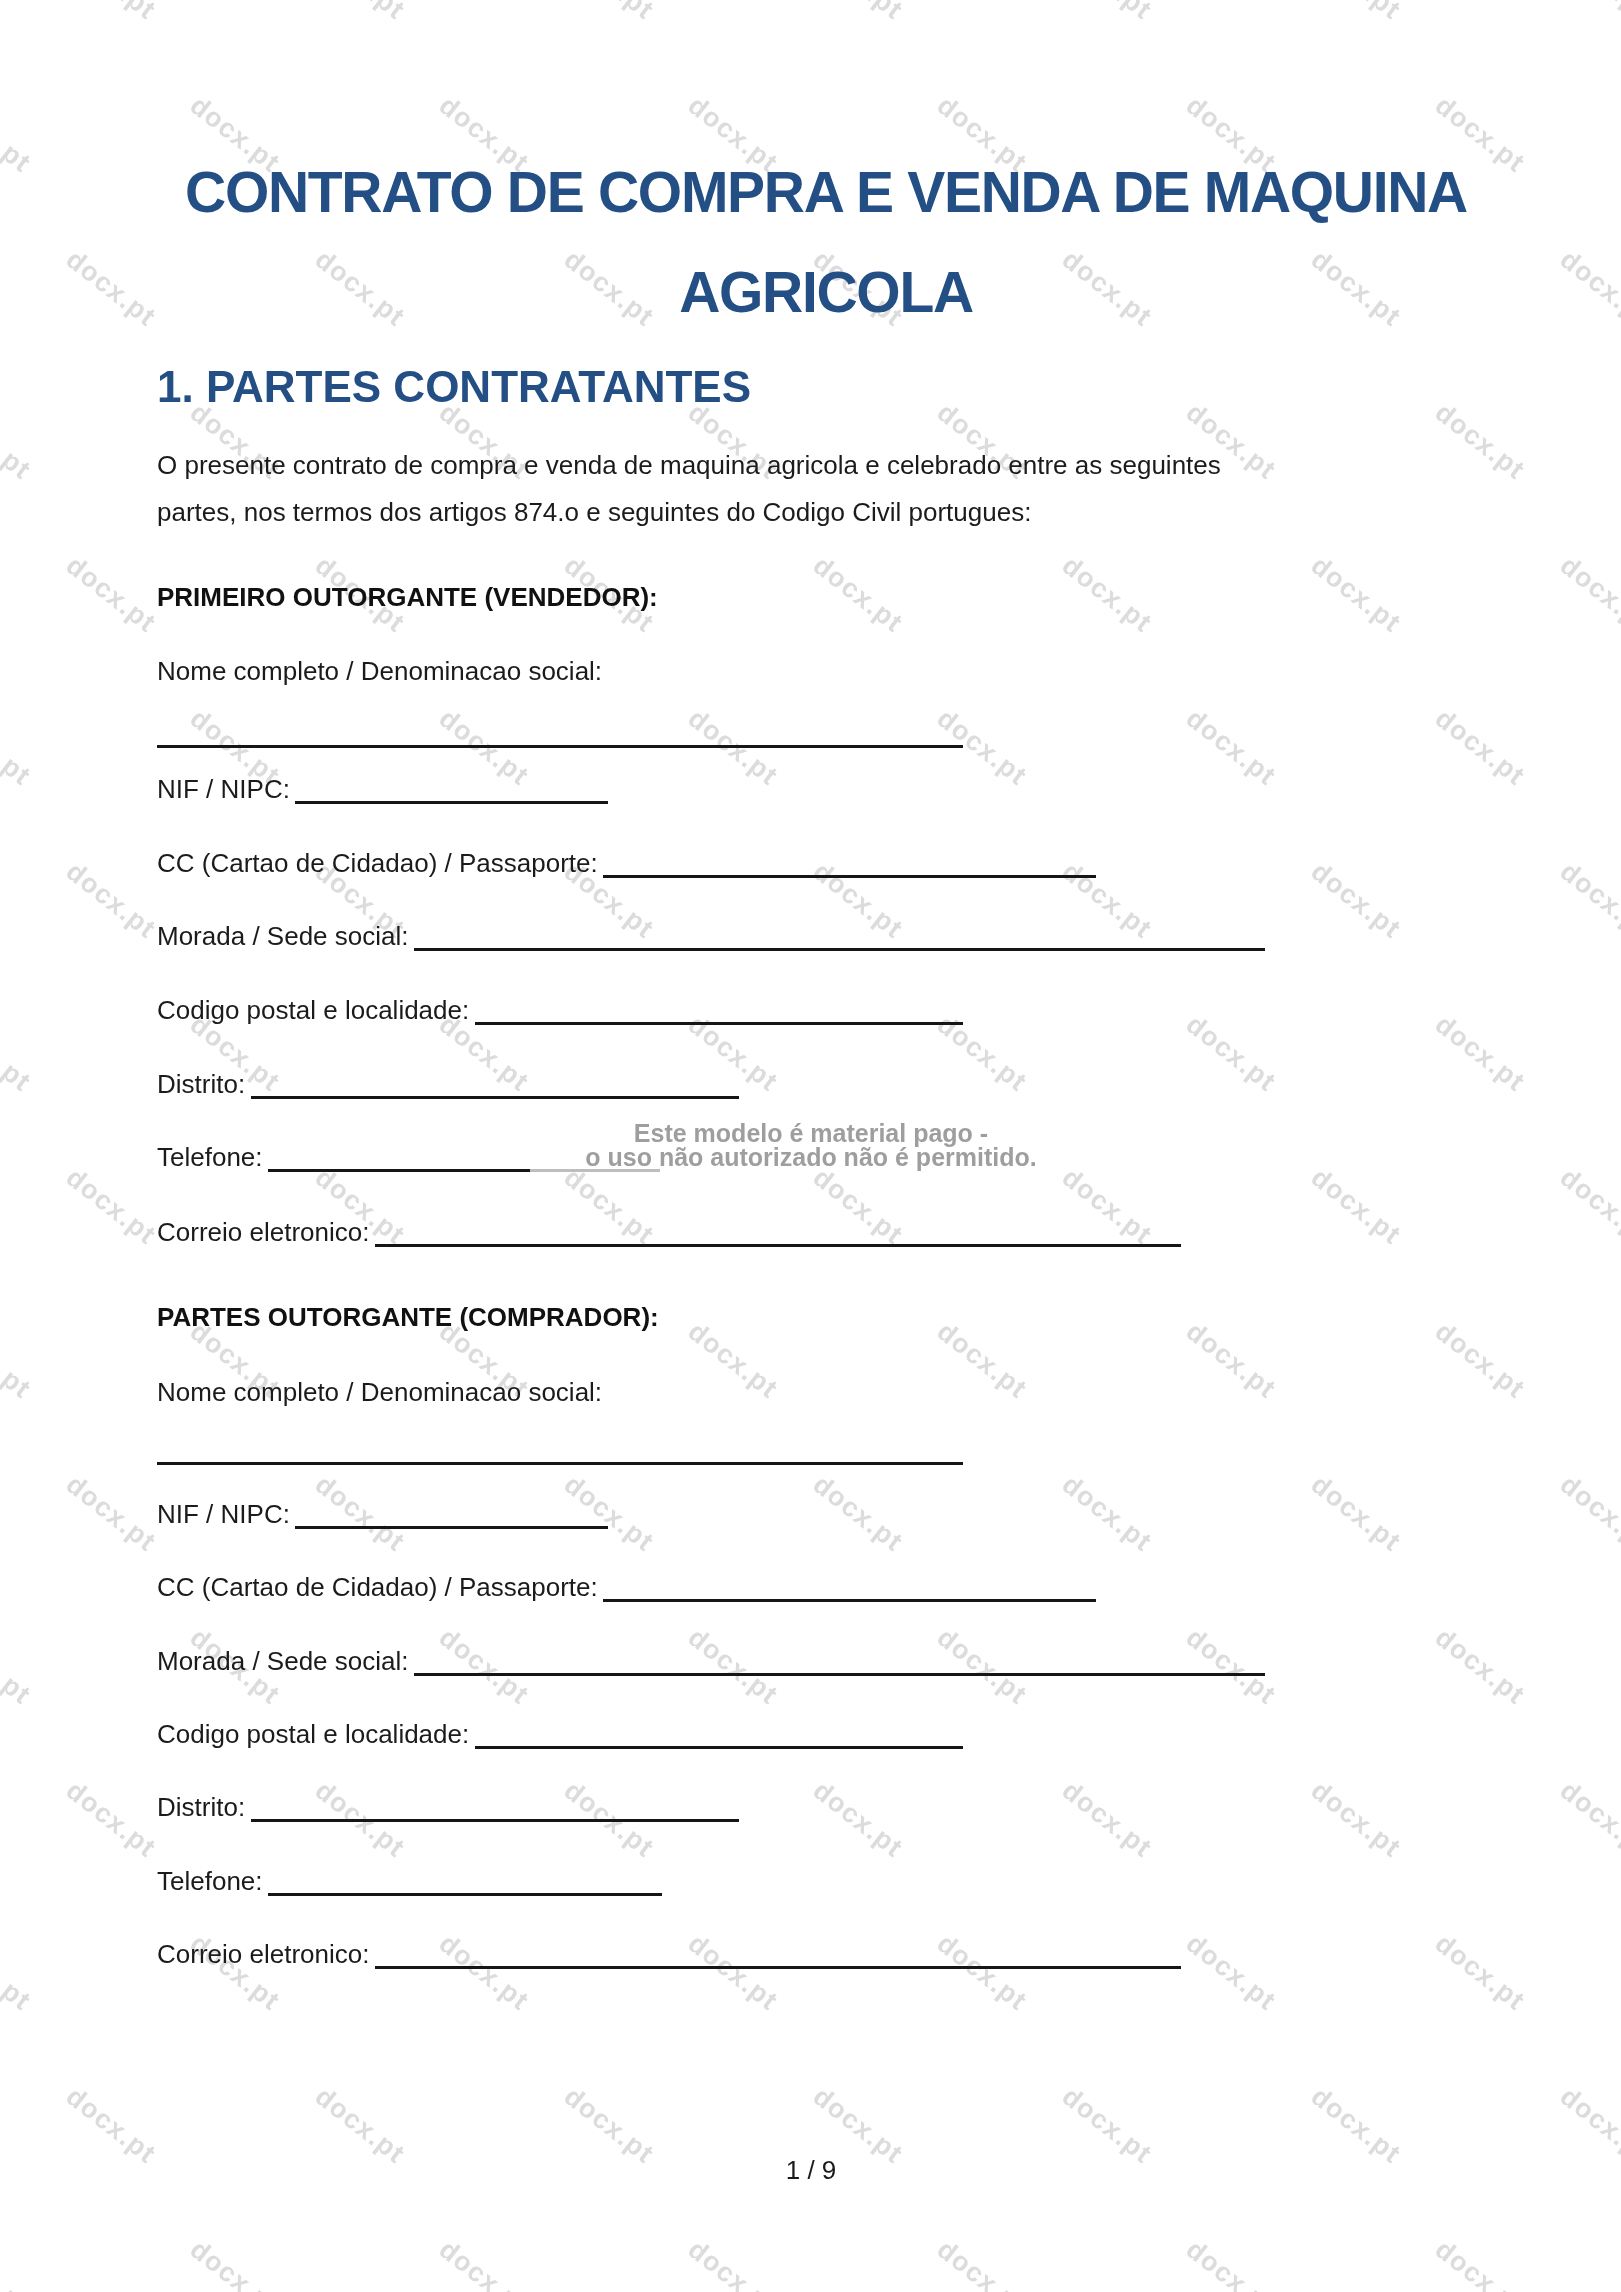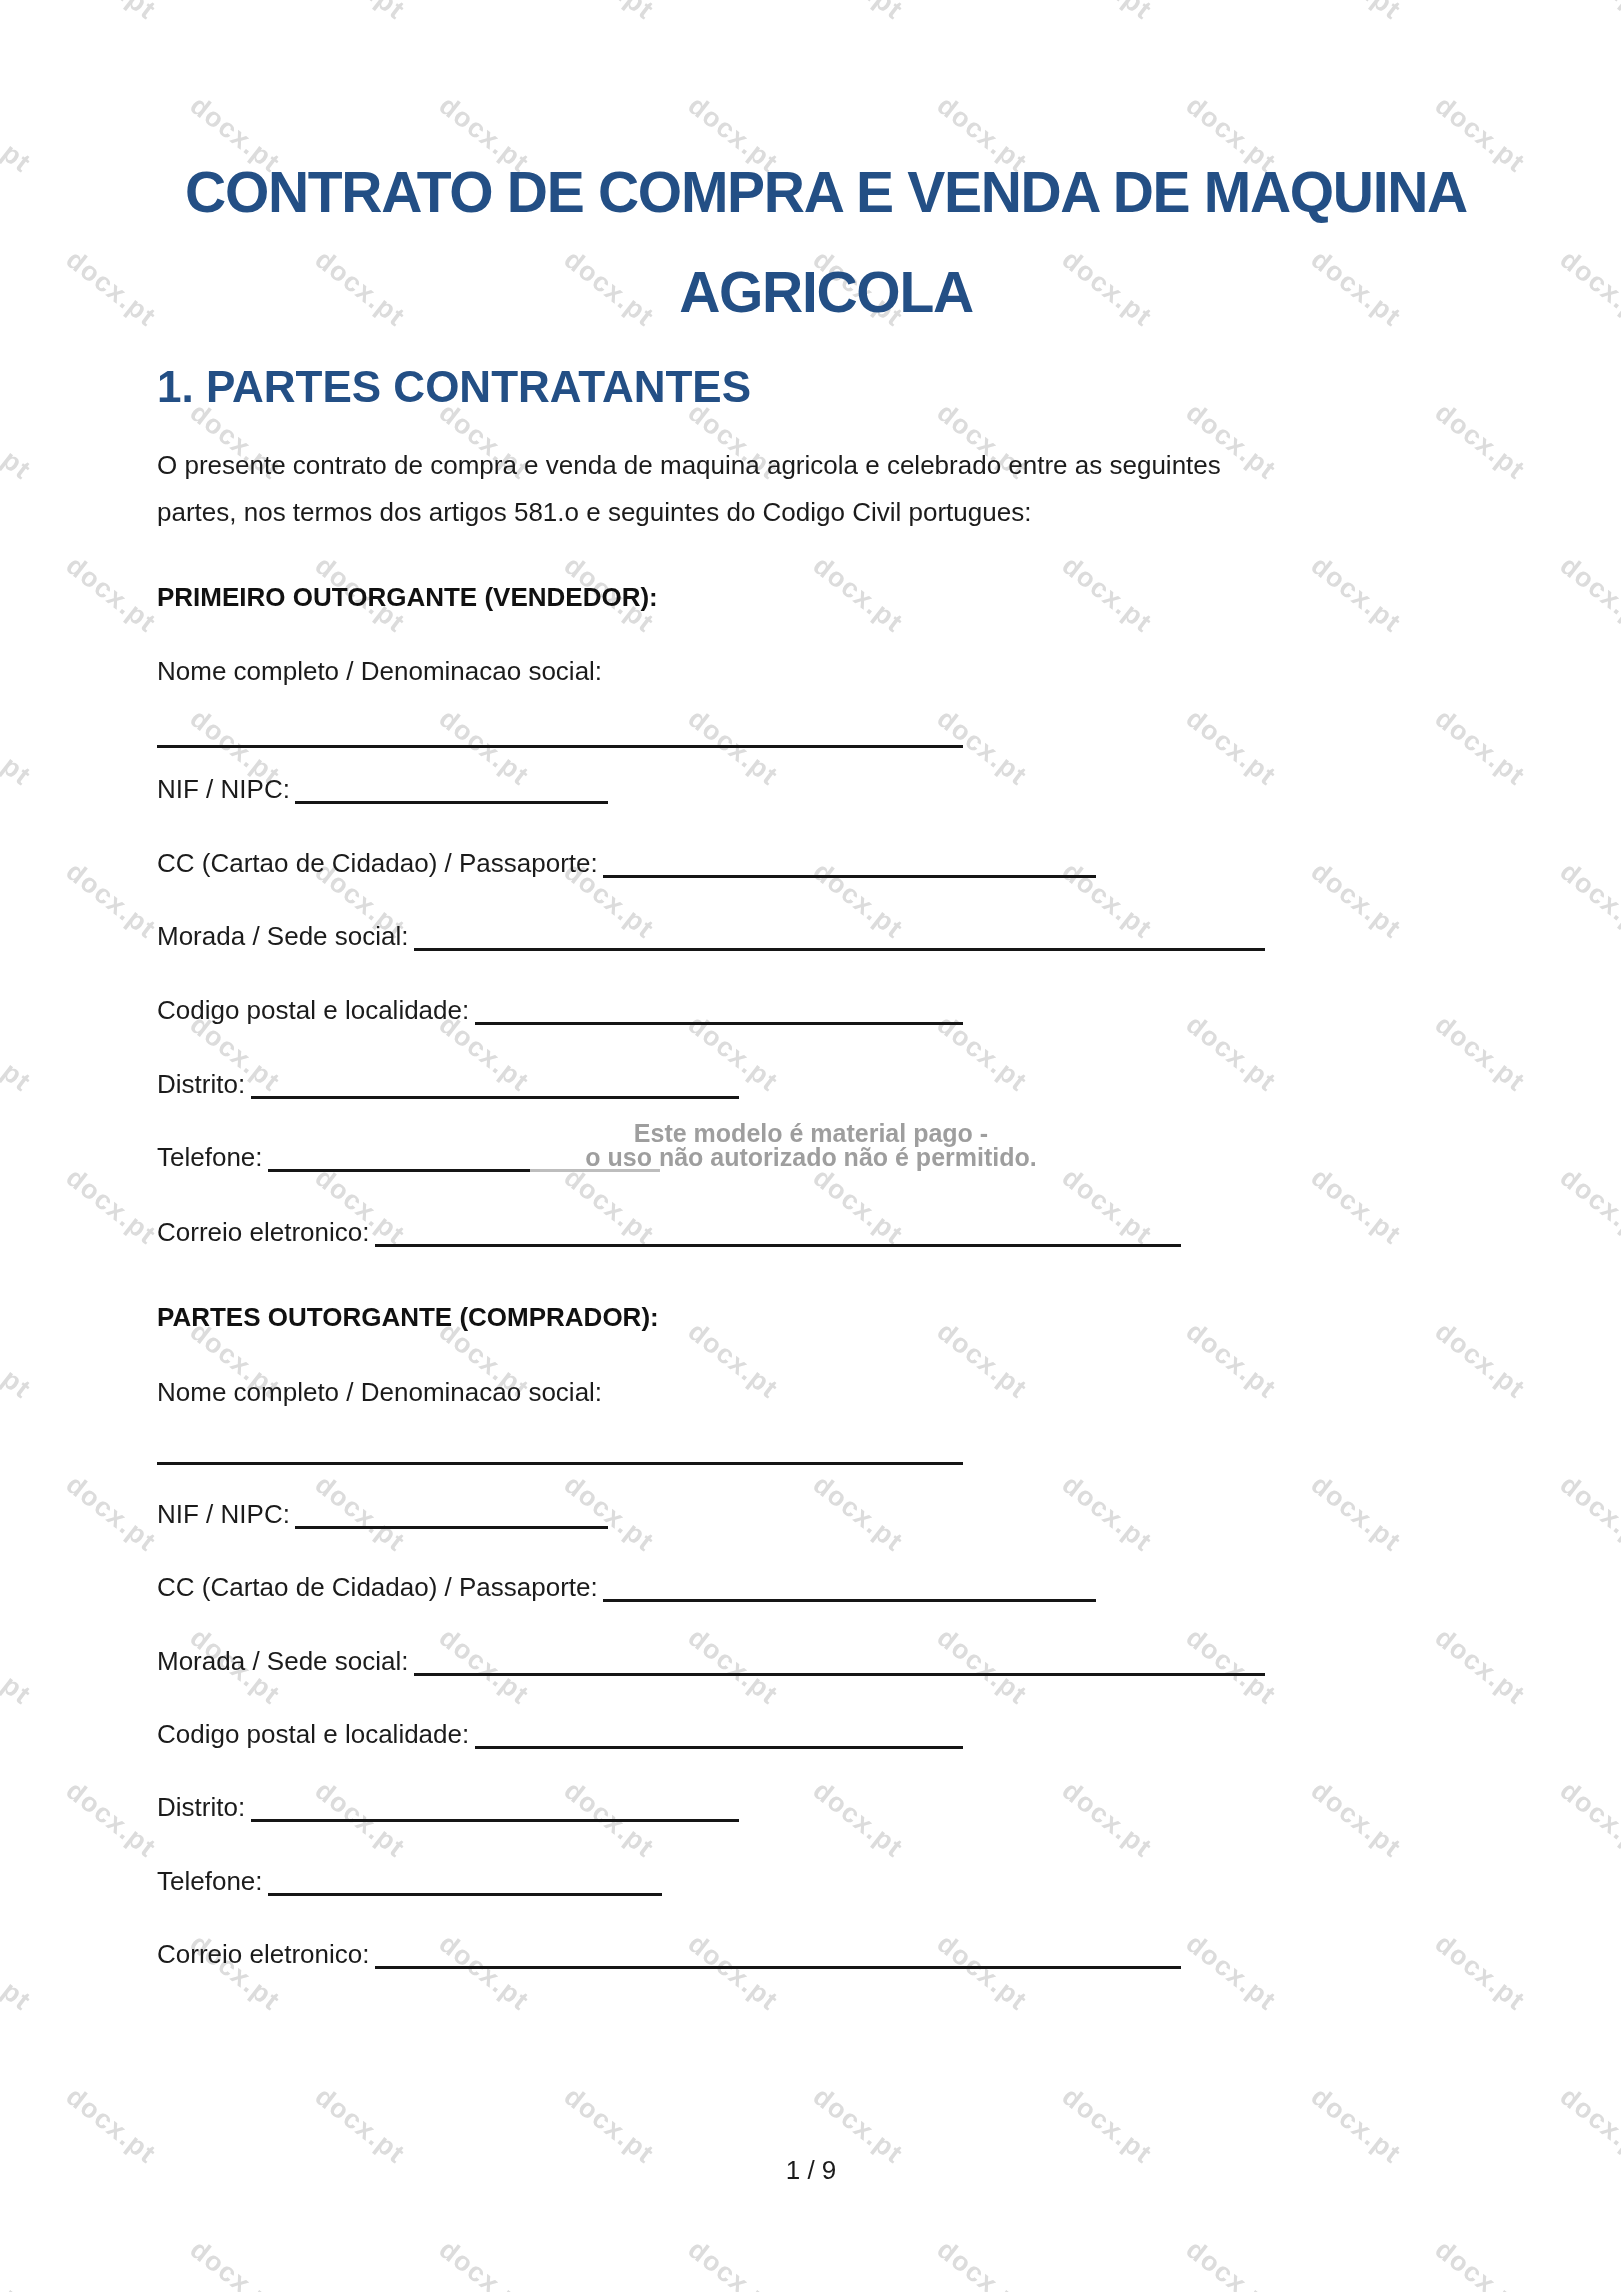--- a/index.html
+++ b/index.html
@@ -199,21 +199,21 @@
 
     <div class="doc-title">
       <div>CONTRATO DE COMPRA E VENDA DE MAQUINA</div>
       <div>AGRICOLA</div>
     </div>
 
     <div class="sec-heading">1. PARTES CONTRATANTES</div>
 
     <div class="intro">
       <div>O presente contrato de compra e venda de maquina agricola e celebrado entre as seguintes</div>
-      <div>partes, nos termos dos artigos 581.o e seguintes do Codigo Civil portugues:</div>
+      <div>partes, nos termos dos artigos 874.o e seguintes do Codigo Civil portugues:</div>
     </div>
 
     <div id="fields-root">
         <div class="party-heading" style="top: 579px;">PRIMEIRO OUTORGANTE (VENDEDOR):</div>
         <div class="blankline" style="top: 715px; width: 806px;"></div>
         <div class="frow" style="top: 653px;"><span>Nome completo / Denominacao social:</span></div>
         <div class="frow" style="top: 771px;"><span>NIF / NIPC:</span><span class="blank" style="width: 313px;"></span></div>
         <div class="frow" style="top: 845px;"><span>CC (Cartao de Cidadao) / Passaporte:</span><span class="blank" style="width: 493px;"></span></div>
         <div class="frow" style="top: 918px;"><span>Morada / Sede social:</span><span class="blank" style="width: 851px;"></span></div>
         <div class="frow" style="top: 992px;"><span>Codigo postal e localidade:</span><span class="blank" style="width: 488px;"></span></div>

